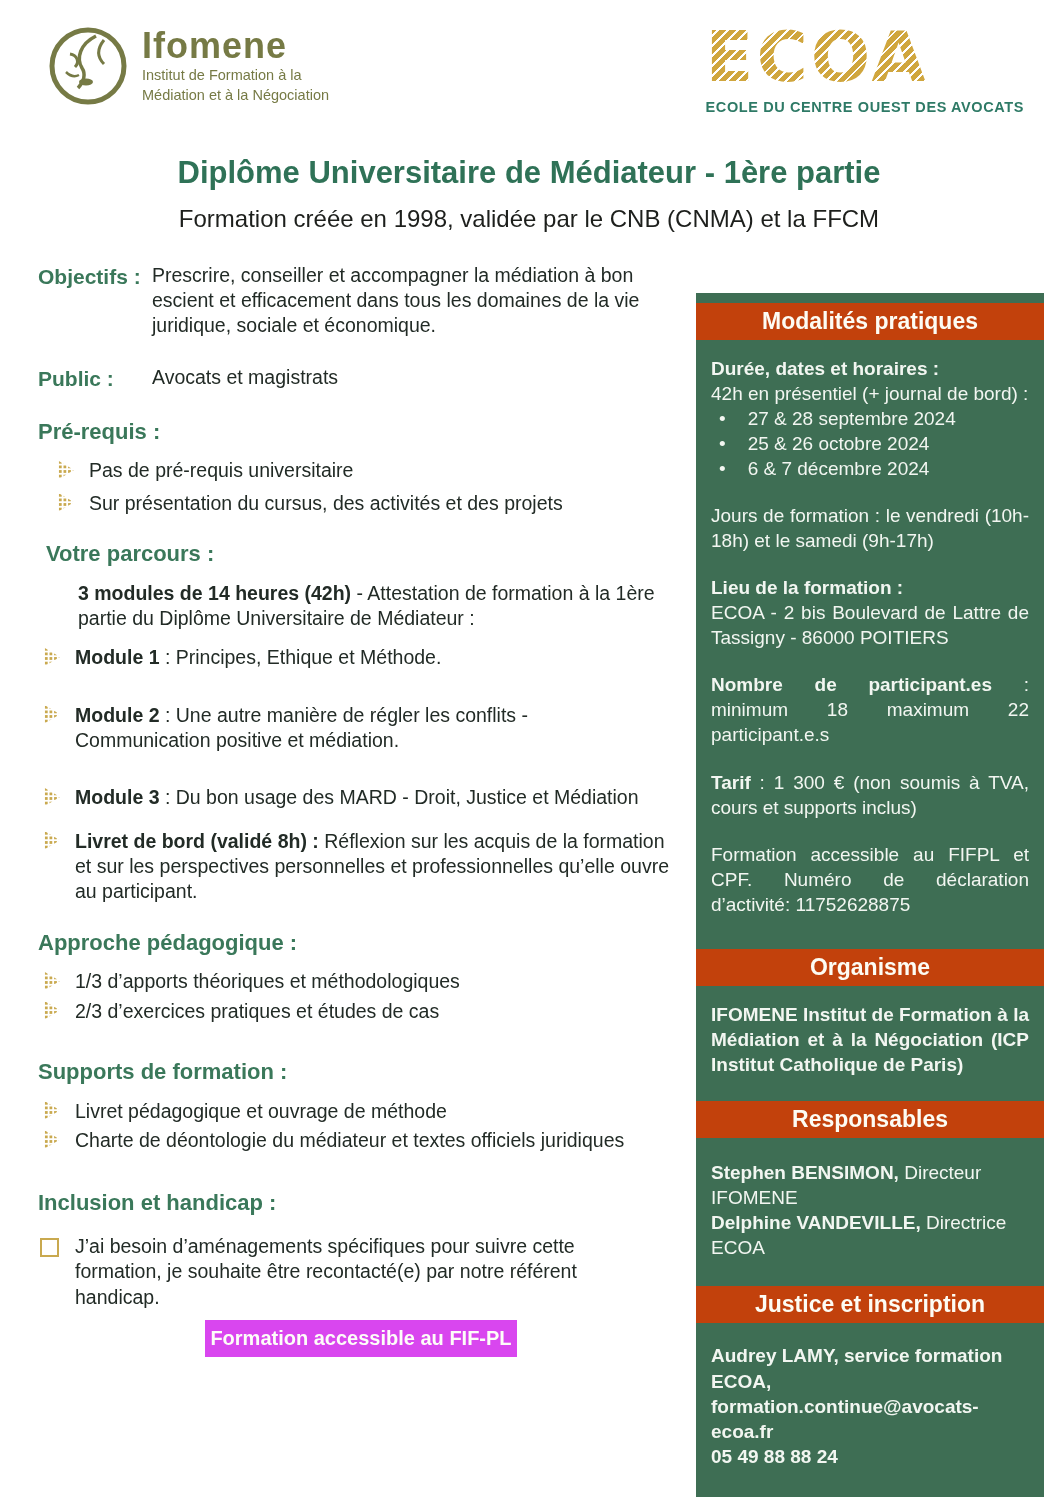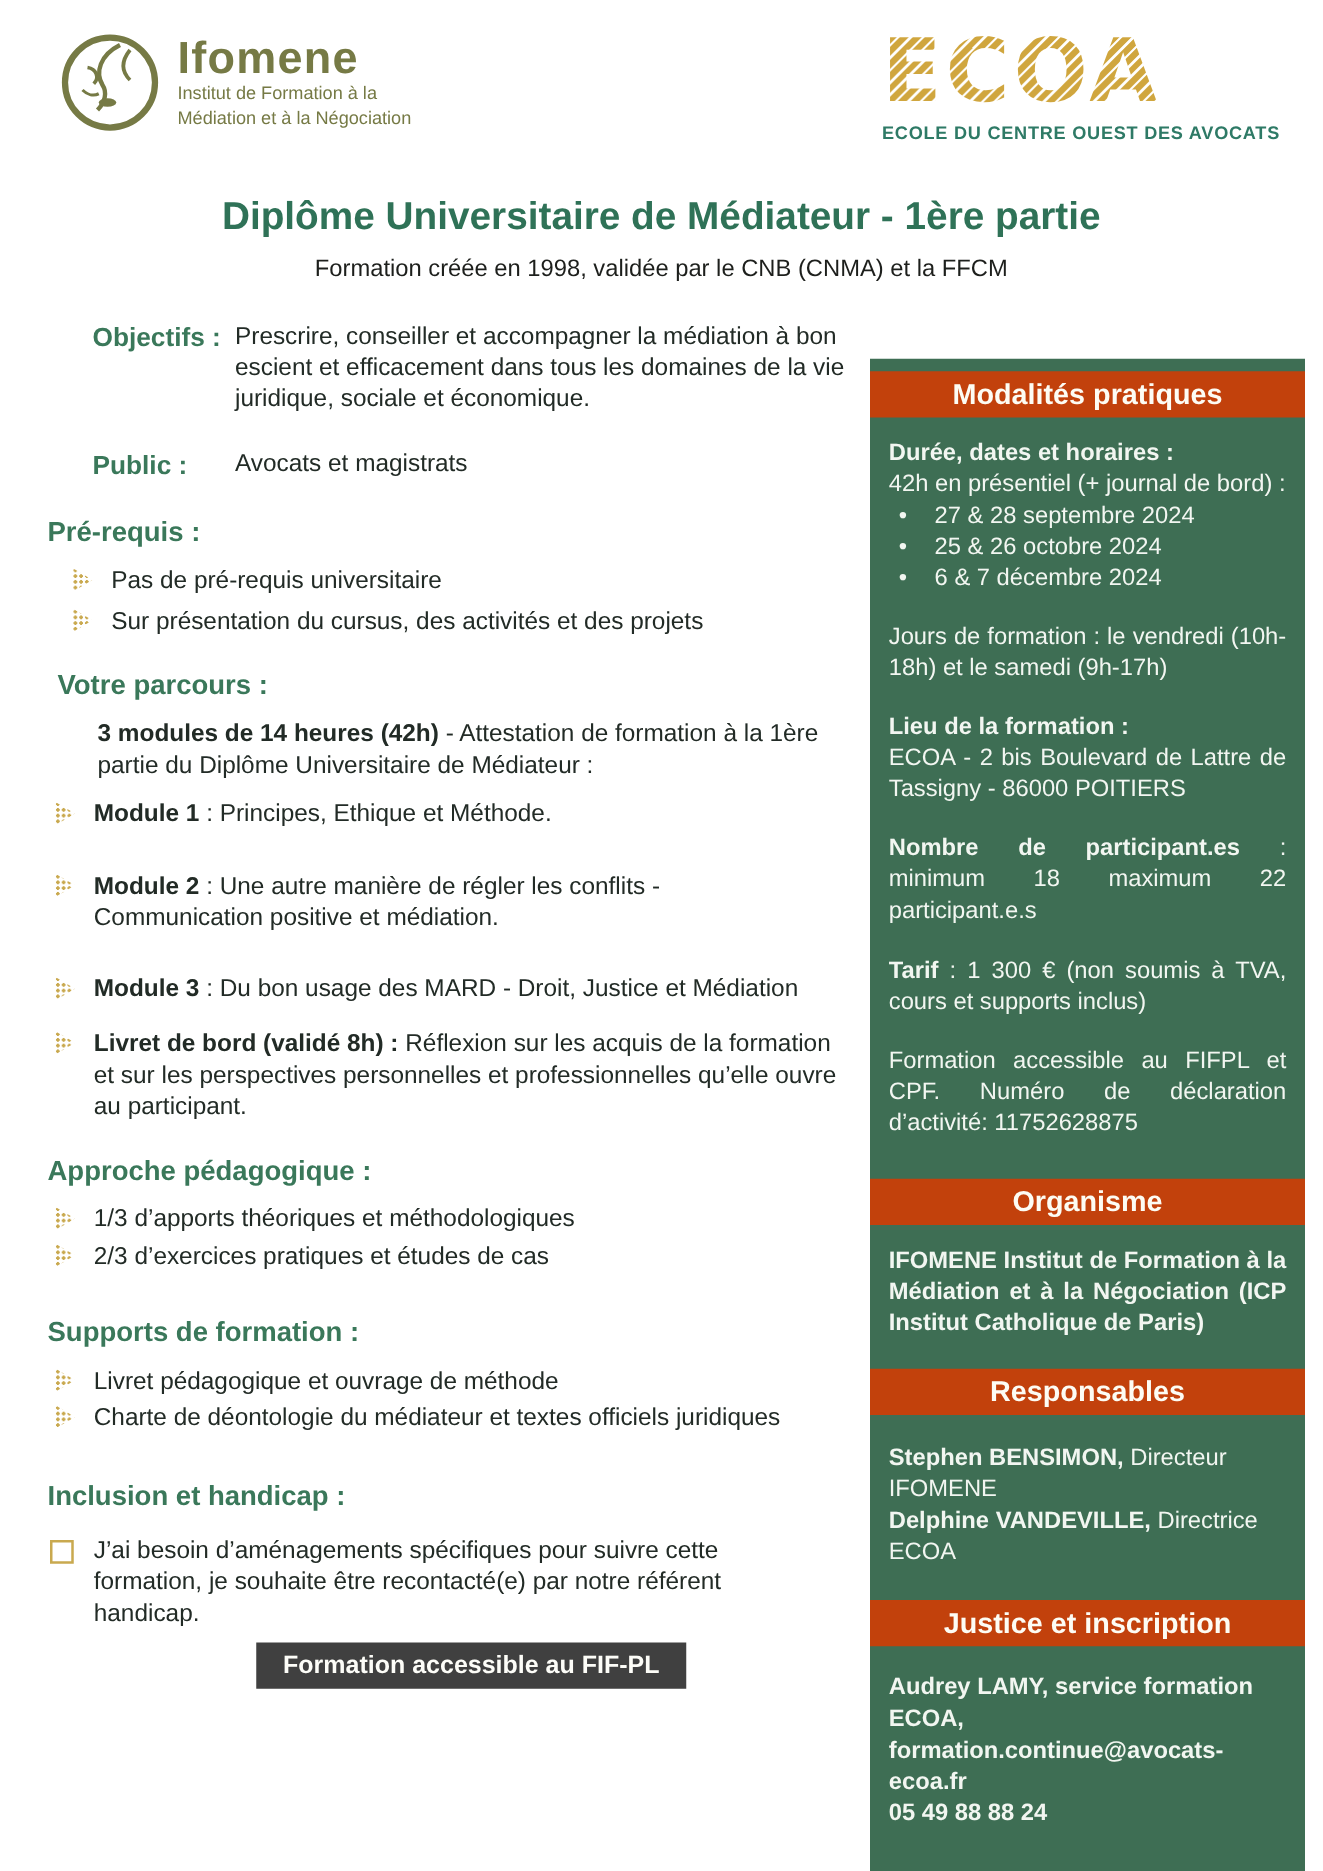--- a/index.html
+++ b/index.html
@@ -15,28 +15,28 @@
   .ecoa { text-align:left; padding-right:4px; }
   .ecoa-word { font-size:70px; font-weight:900; letter-spacing:3px; line-height:.95; color:#d0a63e; font-family:"DejaVu Sans", sans-serif; }
   @supports ((-webkit-background-clip:text) or (background-clip:text)) {
     .ecoa-word { background:repeating-linear-gradient(135deg,#d0a63e 0 5px,#ffffff 5px 7px);
                  -webkit-background-clip:text; background-clip:text; color:transparent; }
   }
   .ecoa-tag { font-size:14.5px; font-weight:bold; color:#2e7a66; letter-spacing:.6px; margin-top:8px; }
 
   
   .title { text-align:center; font-size:31px; font-weight:bold; color:#2f7257; margin-top:40px; }
-  .subtitle { text-align:center; font-size:19px; color:#1d1f1c; margin-top:14px; }
+  .subtitle { text-align:center; font-size:24px; color:#1d1f1c; margin-top:14px; }
   .partnership { text-align:center; font-size:21.5px; font-style:italic; font-weight:600; color:#bf9e3e; margin-top:13px; }
 
   
   .content { display:flex; align-items:flex-start; margin:30px 14px 0 38px; gap:16px; }
   .left { flex:1; min-width:0; color:#222b26; font-size:19.5px; line-height:1.3; }
 
-  .label-row { display:flex; margin-bottom:26px;margin-left:36px; }
+  .label-row { display:flex; margin-bottom:26px; }
   .label-row .lbl { width:114px; flex-shrink:0; color:#3a785a; font-weight:bold; font-size:21px; }
   .label-row p { flex:1; max-width:505px; }
 
   .sec-h { color:#3a785a; font-weight:bold; font-size:22px; margin:24px 0 12px; }
   .indent1 { margin-left:8px; }
 
   .bullet-item { display:flex; gap:15px; margin:7px 0; }
   .bullet-item.pre { padding-left:20px; }
   .bullet-item.mod { padding-left:6px; margin-bottom:32px; }
   .bullet-item.tight { padding-left:6px; margin:4px 0; }
@@ -44,21 +44,21 @@
          background-image:radial-gradient(circle,#c9a94f 1.4px,transparent 1.6px);
          background-size:4.6px 4.6px;
          clip-path:polygon(0 0,100% 50%,0 100%); }
   .b { font-weight:bold; }
 
   .parcours-intro { margin:4px 0 14px 40px; max-width:600px; }
 
   .check-row { display:flex; gap:16px; margin:16px 0 0 2px; max-width:600px; }
   .checkbox { flex-shrink:0; width:19px; height:19px; border:2.5px solid #c9a94f; background:#fff; margin-top:4px; }
 
-  .fifpl-btn { display:block; width:344px; margin:10px 0 0 167px; background:#404040; color:#fdfdf8;
+  .fifpl-btn { display:block; width:312px; margin:10px 0 0 167px; background:#d946ef; color:#fdfdf8;
                font-weight:bold; font-size:20px; text-align:center; padding:7px 0; border:none; }
 
   
   .side { width:348px; flex-shrink:0; background:#3e6e54; color:#f2f6f1; margin-top:30px; padding-bottom:26px; }
   .side-head { background:#c2410c; color:#fdfcf4; font-weight:bold; font-size:23px; text-align:center; padding:5px 0; }
   .side-head.first { margin-top:10px; }
   .side-sec { padding:16px 15px 10px; font-size:19px; line-height:1.32; }
   .side-sec p { margin-bottom:0; }
   .gap { height:22px; }
   .just { text-align:justify; }

